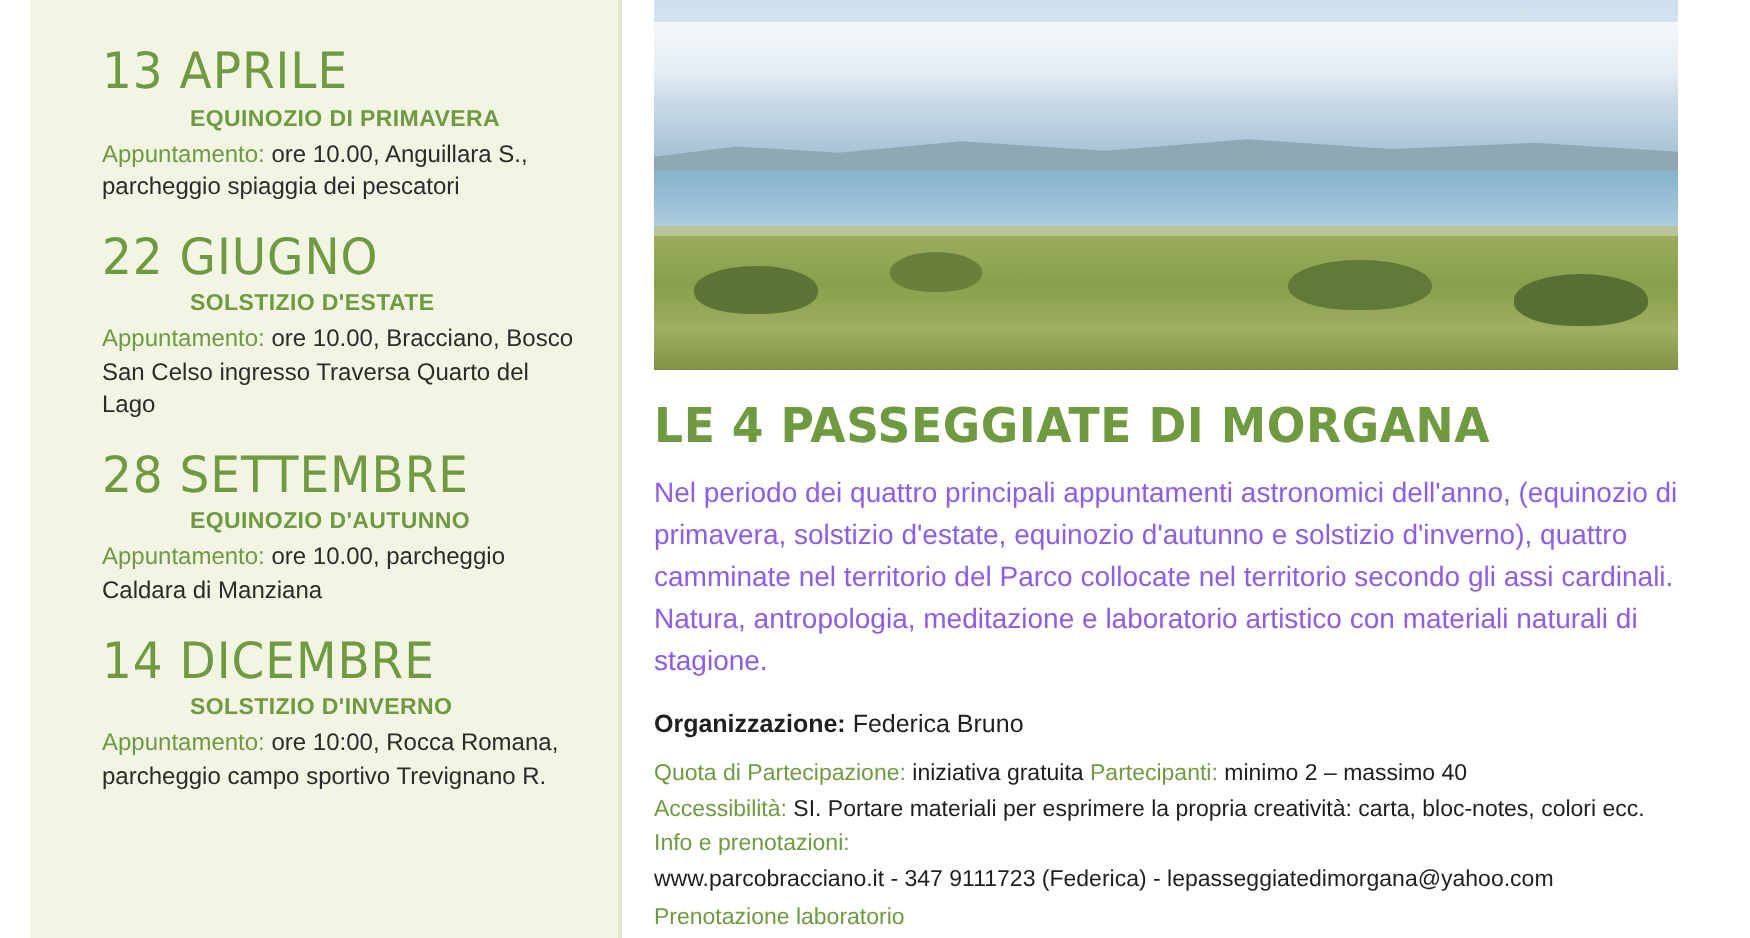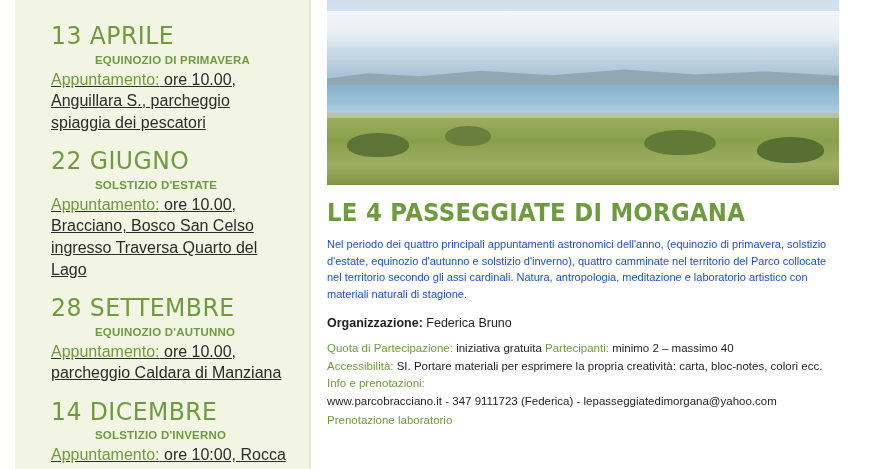--- a/index.html
+++ b/index.html
@@ -54,25 +54,24 @@
   }
   .event-title {
     font-size: 11.5px;
     font-weight: bold;
     color: #6f9b3f;
     letter-spacing: 0.2px;
     margin: 0 0 3px 0;
     padding-left: 44px;
   }
   .event-meta {
-    font-size: 16px;
+    font-size: 12px;
     color: #2b2b2b;
     line-height: 1.35;
     margin: 0;
-    text-decoration: underline;
   }
   .event-meta .label {
     color: #6f9b3f;
   }
 
   
   .content {
     flex: 1;
     height: 392px;
     box-sizing: border-box;
@@ -144,22 +143,22 @@
   .section-heading {
     font-family: "DejaVu Sans", sans-serif;
     font-size: 24px;
     color: #6f9b3f;
     margin: 14px 0 9px 0;
     letter-spacing: 0.3px;
     transform: scaleX(0.95);
     transform-origin: left center;
   }
   .body-text {
-    font-size: 11px;
-    color: #1d4ed8;
+    font-size: 14px;
+    color: #8b5cf6;
     line-height: 1.5;
     margin: 0 0 14px 0;
     width: 516px;
   }
   .organizer {
     font-size: 12.5px;
     color: #1f1f1f;
     margin: 0 0 10px 0;
   }
   .organizer .k { font-weight: bold; }

